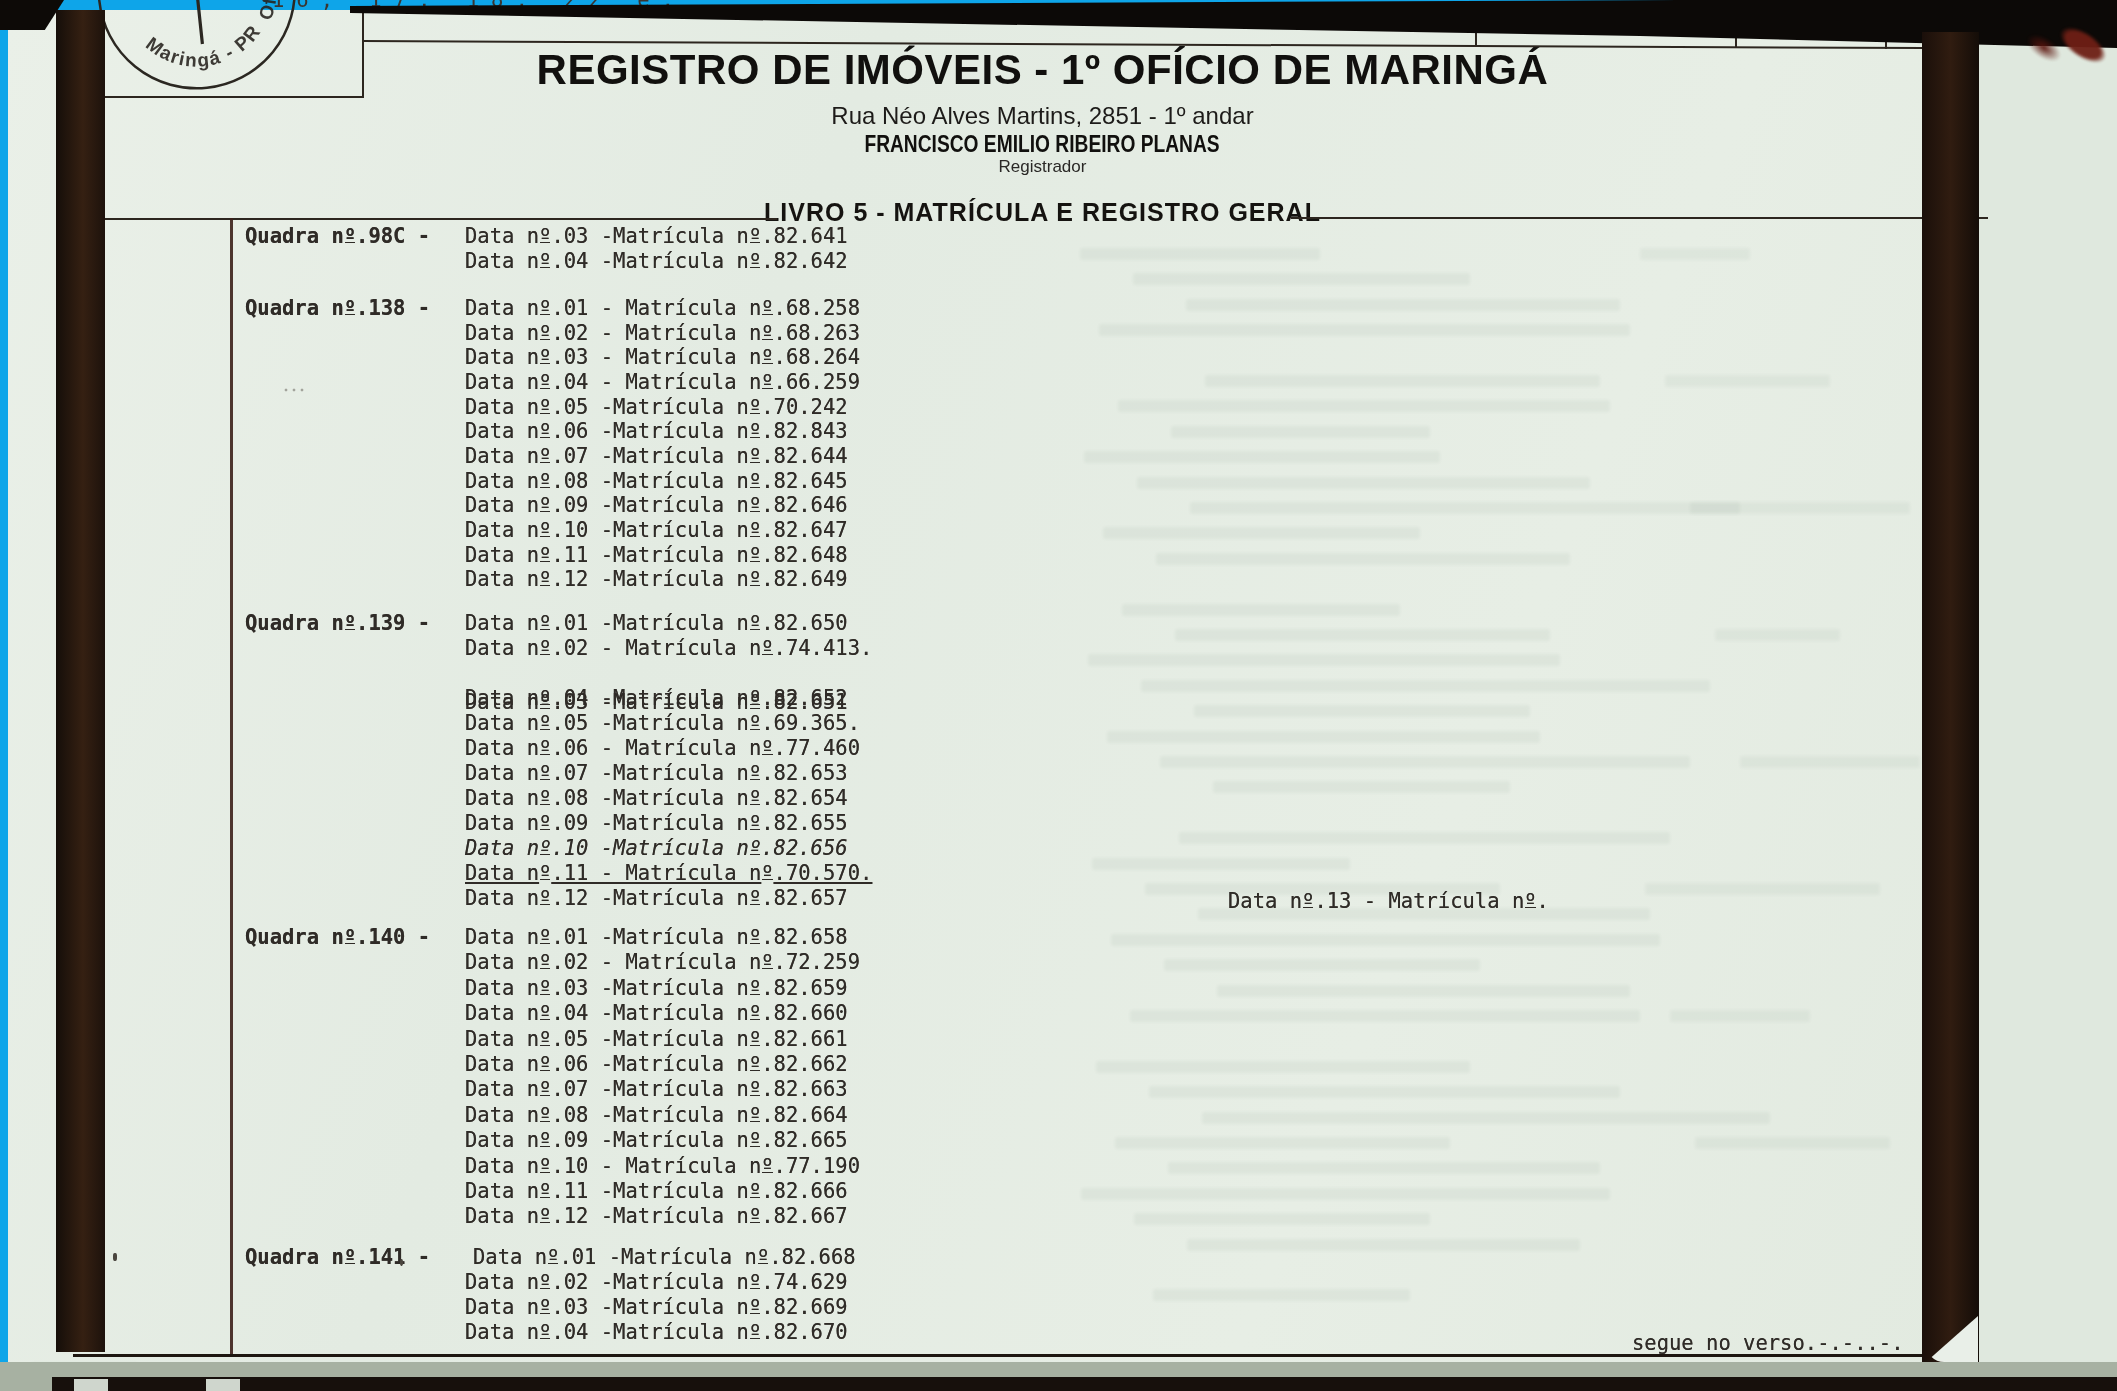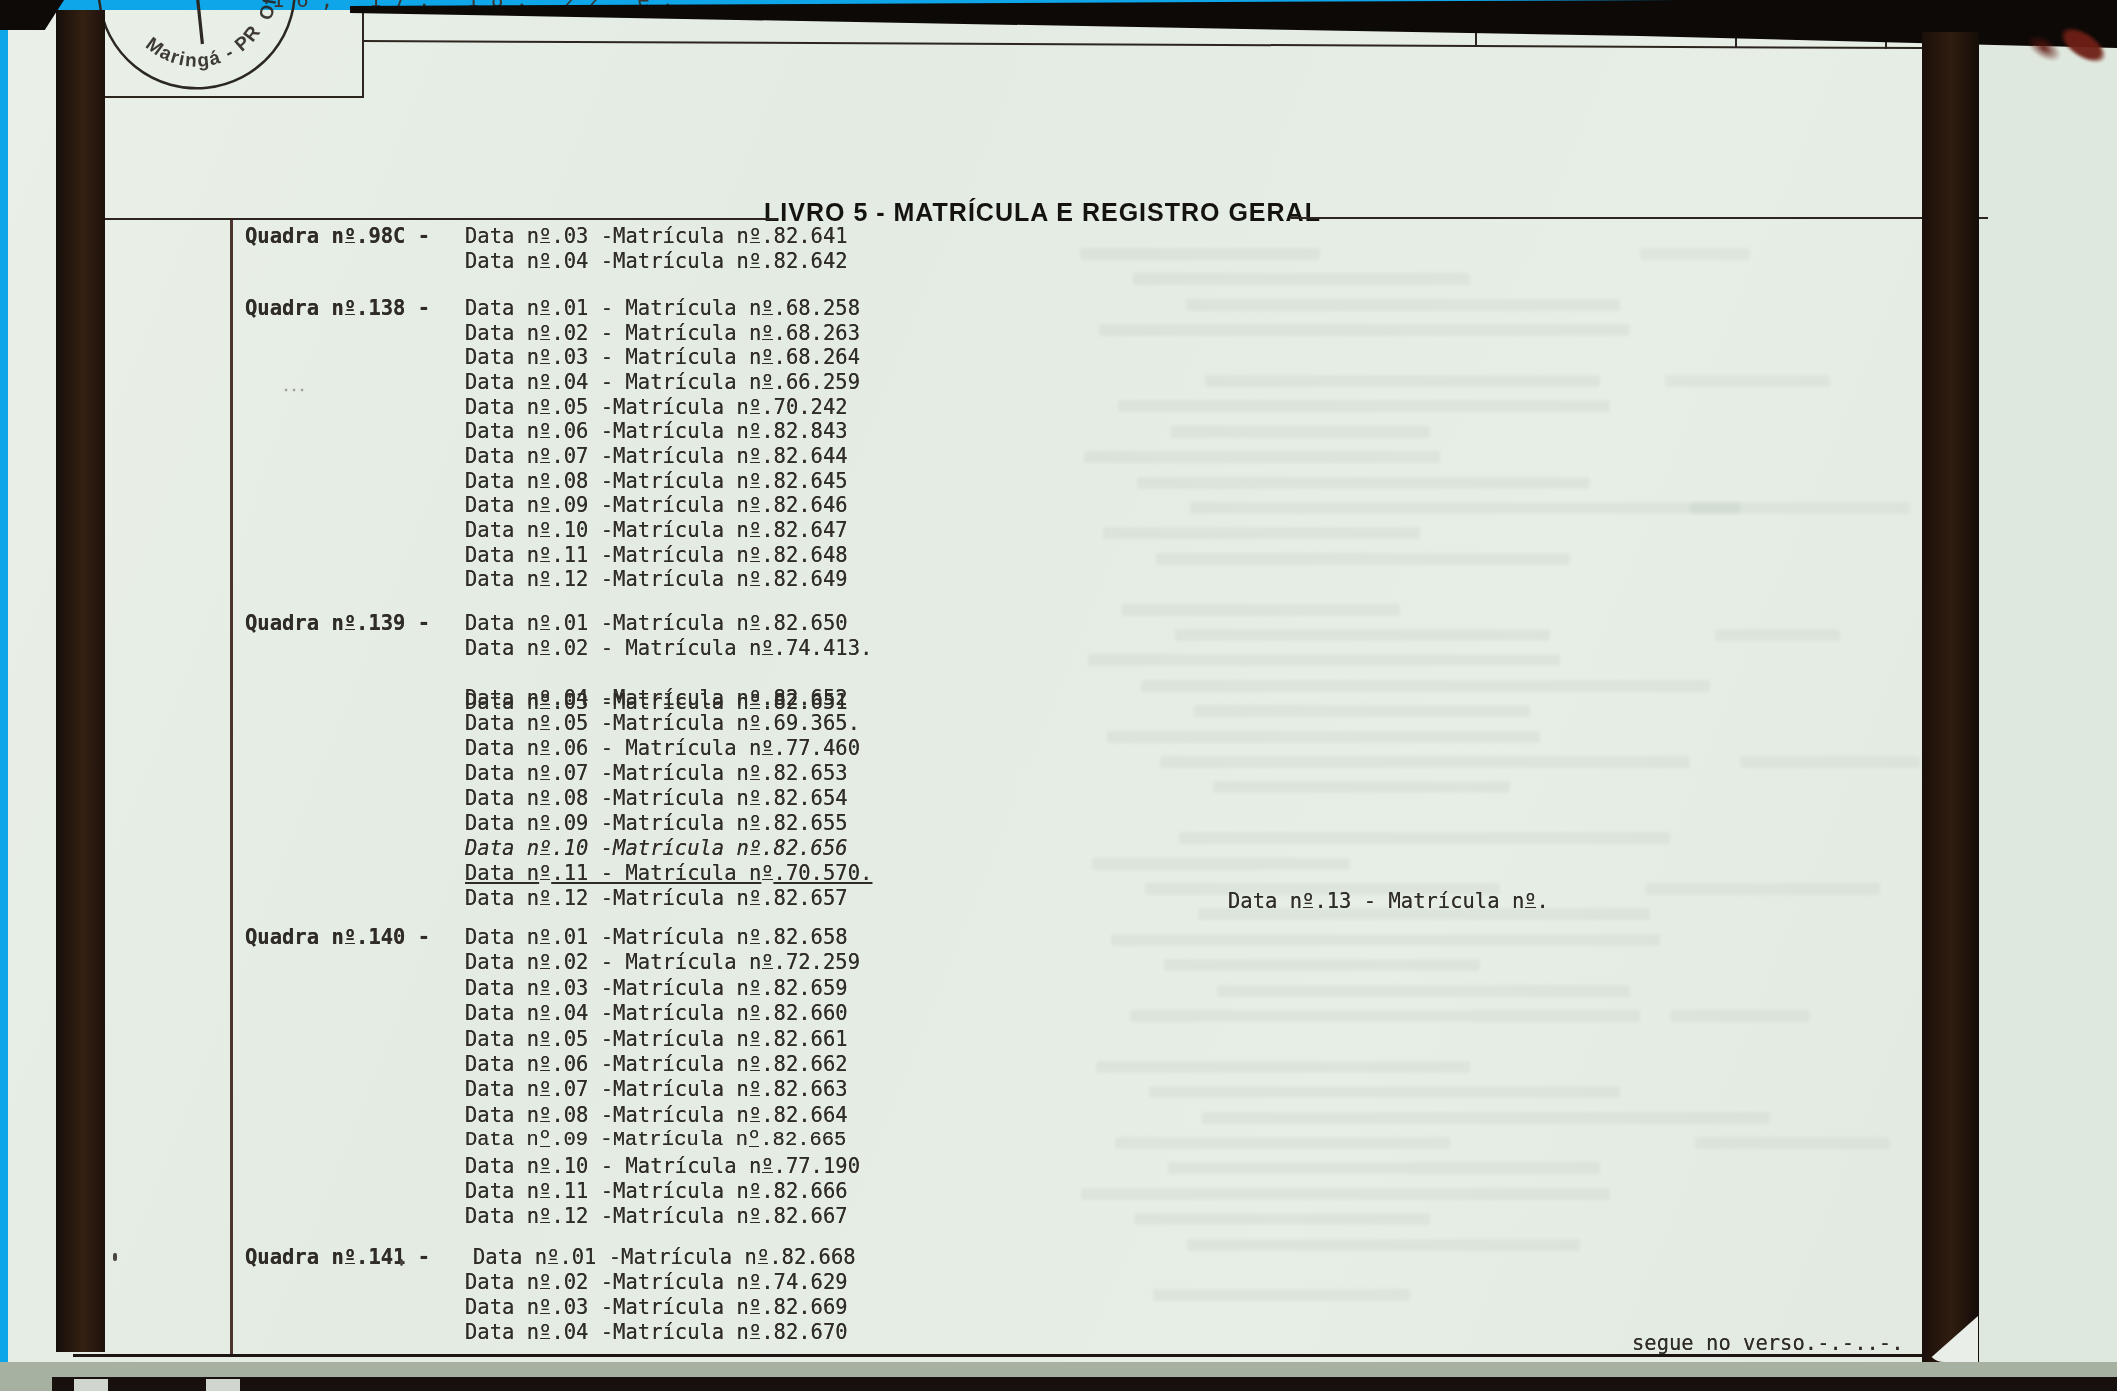--- a/index.html
+++ b/index.html
@@ -161,20 +161,26 @@
     <defs>
       <path id="arcB" d="M 55,35 A 76 76 0 0 0 175,35"></path>
       <path id="arcR" d="M 184,28 A 80 80 0 0 0 186,-50"></path>
     </defs>
     <circle cx="115" cy="-12" r="98" fill="none" stroke="#2b2721" stroke-width="2.5"></circle>
     <path d="M115,-34 L115,42 M101,-8 L129,-8" stroke="#2b2721" stroke-width="3.2" fill="none"></path>
     <text class="stamp-text"><textPath href="#arcB" startOffset="4">Maringá - PR</textPath></text>
     <text class="stamp-text"><textPath href="#arcR" startOffset="2">Ofício</textPath></text>
   </svg>
 
+  <div class="print-header">
+    <div class="doc-title">REGISTRO DE IMÓVEIS - 1º OFÍCIO DE MARINGÁ</div>
+    <div class="doc-address">Rua Néo Alves Martins, 2851 - 1º andar</div>
+    <div class="doc-registrar"><span>FRANCISCO EMILIO RIBEIRO PLANAS</span></div>
+    <div class="doc-role">Registrador</div>
+  </div>
 
   <div class="book-title">LIVRO 5 - MATRÍCULA E REGISTRO GERAL</div>
   <div class="rule rule-livro-left"></div>
   <div class="rule rule-livro-right"></div>
 
   <div class="rule rule-top-right"></div>
   <div class="rule rule-top-left"></div>
   <div class="rule vline-step"></div>
   <div class="rule tick-1"></div>
   <div class="rule tick-2"></div>
@@ -215,21 +221,21 @@
       <div class="tw entry-line" style="top: 886px;">Data n<span class="ord">º</span>.12 -Matrícula n<span class="ord">º</span>.82.657</div>
       <div class="tw quadra-label" style="top: 925px;">Quadra n<span class="ord">º</span>.140 -</div>
       <div class="tw entry-line" style="top: 925px;">Data n<span class="ord">º</span>.01 -Matrícula n<span class="ord">º</span>.82.658</div>
       <div class="tw entry-line" style="top: 950.4px;">Data n<span class="ord">º</span>.02 - Matrícula n<span class="ord">º</span>.72.259</div>
       <div class="tw entry-line" style="top: 975.8px;">Data n<span class="ord">º</span>.03 -Matrícula n<span class="ord">º</span>.82.659</div>
       <div class="tw entry-line" style="top: 1001.2px;">Data n<span class="ord">º</span>.04 -Matrícula n<span class="ord">º</span>.82.660</div>
       <div class="tw entry-line" style="top: 1026.6px;">Data n<span class="ord">º</span>.05 -Matrícula n<span class="ord">º</span>.82.661</div>
       <div class="tw entry-line" style="top: 1052px;">Data n<span class="ord">º</span>.06 -Matrícula n<span class="ord">º</span>.82.662</div>
       <div class="tw entry-line" style="top: 1077.4px;">Data n<span class="ord">º</span>.07 -Matrícula n<span class="ord">º</span>.82.663</div>
       <div class="tw entry-line" style="top: 1102.8px;">Data n<span class="ord">º</span>.08 -Matrícula n<span class="ord">º</span>.82.664</div>
-      <div class="tw entry-line" style="top: 1128.2px; font-family: Liberation Mono, monospace;">Data n<span class="ord">º</span>.09 -Matrícula n<span class="ord">º</span>.82.665</div>
+      <div class="tw entry-line" style="top: 1128.2px;">Data n<span class="ord">º</span>.09 -Matrícula n<span class="ord">º</span>.82.665</div>
       <div class="tw entry-line" style="top: 1153.6px;">Data n<span class="ord">º</span>.10 - Matrícula n<span class="ord">º</span>.77.190</div>
       <div class="tw entry-line" style="top: 1179px;">Data n<span class="ord">º</span>.11 -Matrícula n<span class="ord">º</span>.82.666</div>
       <div class="tw entry-line" style="top: 1204.4px;">Data n<span class="ord">º</span>.12 -Matrícula n<span class="ord">º</span>.82.667</div>
       <div class="tw quadra-label" style="top: 1245px;">Quadra n<span class="ord">º</span>.141 -</div>
       <div class="tw entry-line" style="top: 1245px; margin-left: 8px;">Data n<span class="ord">º</span>.01 -Matrícula n<span class="ord">º</span>.82.668</div>
       <div class="tw entry-line" style="top: 1270px;">Data n<span class="ord">º</span>.02 -Matrícula n<span class="ord">º</span>.74.629</div>
       <div class="tw entry-line" style="top: 1295px;">Data n<span class="ord">º</span>.03 -Matrícula n<span class="ord">º</span>.82.669</div>
       <div class="tw entry-line" style="top: 1320px;">Data n<span class="ord">º</span>.04 -Matrícula n<span class="ord">º</span>.82.670</div>
     </div>
 

